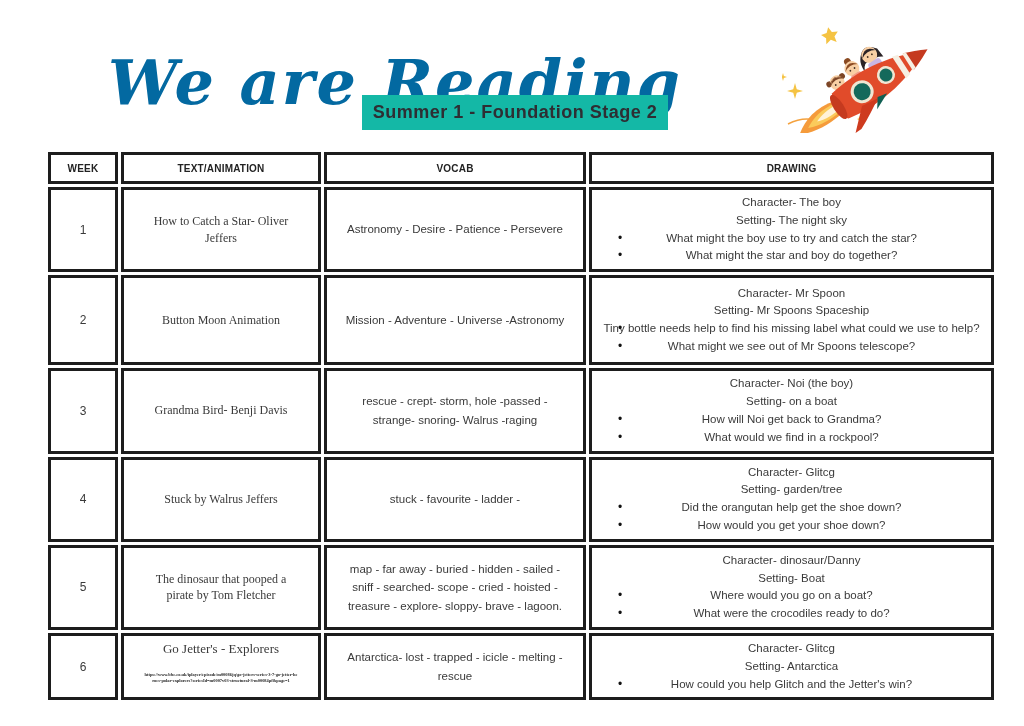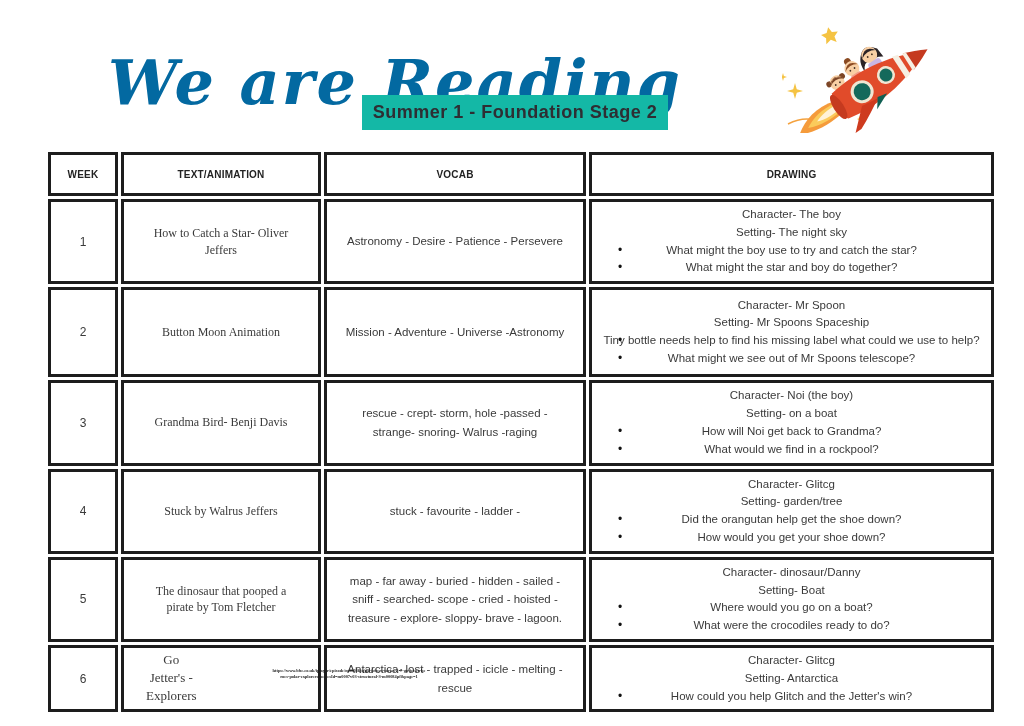--- a/index.html
+++ b/index.html
@@ -31,27 +31,27 @@
     vertical-align:middle;text-align:center;padding:0;
   }
   .grid th{font-size:10px;font-weight:bold;letter-spacing:.2px;color:#222;}
   td.week{font-size:12px;}
   td.textcell{font-size:12px;padding:0 22px;line-height:1.4;font-family:Liberation Serif, serif;}
   td.vocab{font-size:11.5px;padding:8px 18px;line-height:1.6;}
   td.drawing{font-size:11.5px;line-height:1.55;padding:4px 8px;}
   .dline{position:relative;text-align:center;}
   .dline .dot{position:absolute;left:18px;top:-1px;font-size:12px;color:#111;}
   .gj-title{font-size:13px;margin-bottom:1px;}
-  .urlwrap{display:flex;flex-direction:row;align-items:center;gap:12px;}
+  .urlwrap{display:flex;flex-direction:column;align-items:center;gap:12px;}
   .url{
     width:280px;flex:0 0 auto;font-size:8px;font-weight:bold;color:#1f1f1f;
     line-height:1.35;transform:scale(0.55);transform-origin:50% 0;
     overflow-wrap:anywhere;word-break:break-all;
   }
-  tr.rh{height:44px;}
+  tr.rh{height:32px;}
   tr.r1{height:78px;} tr.r2{height:90px;} tr.r3{height:82px;}
   tr.r4{height:82px;} tr.r5{height:77px;} tr.r6{height:66px;}
 </style>
 </head>
 <body>
 
 <div class="page-title">We are Reading</div>
 
 <div class="subtitle-banner">Summer 1 - Foundation Stage 2</div>
 

